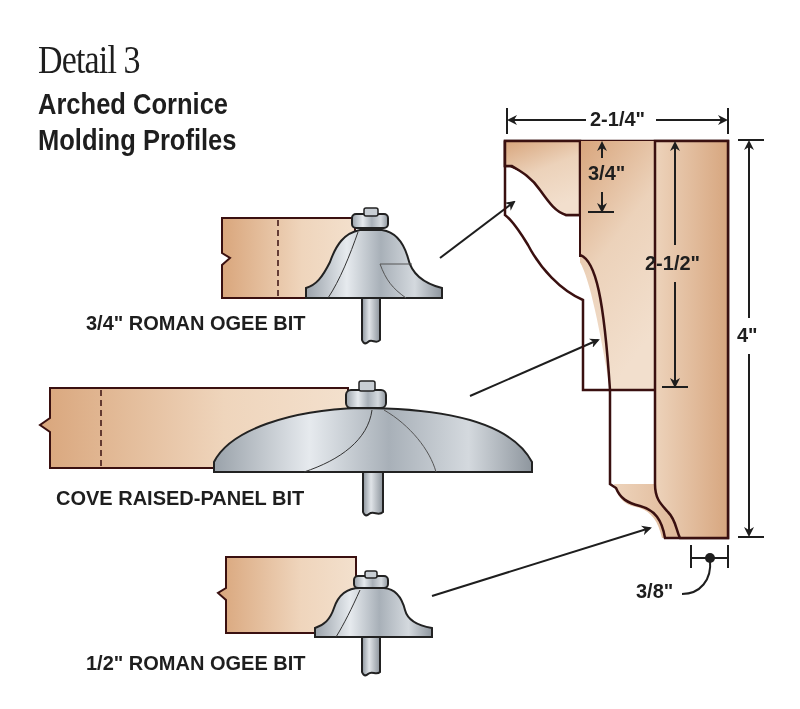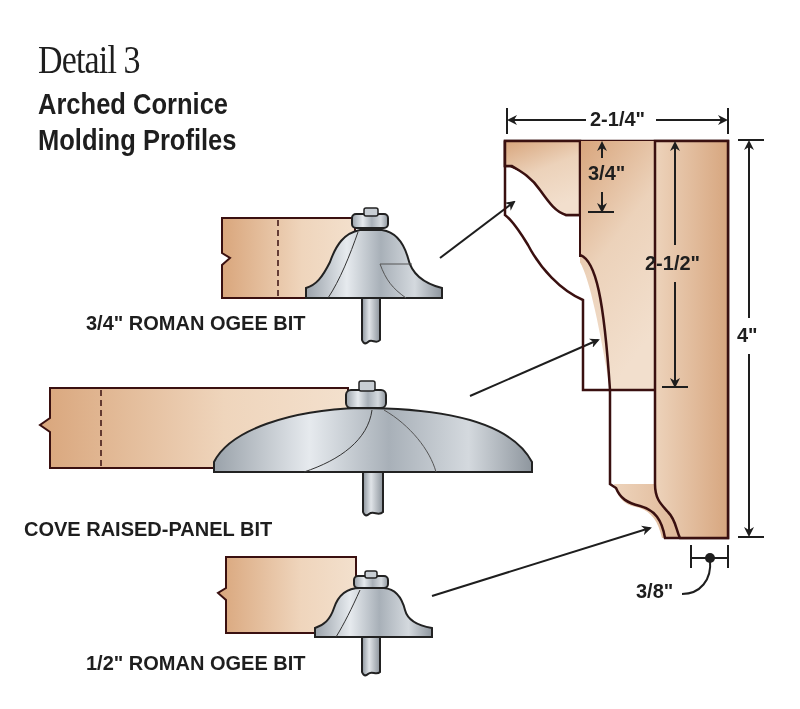--- a/index.html
+++ b/index.html
@@ -119,20 +119,20 @@
   <line x1="749" y1="354" x2="749" y2="535" stroke="#1e1e1e" stroke-width="2" marker-end="url(#ah)"></line>
 
   <line x1="691" y1="545" x2="691" y2="568" stroke="#1e1e1e" stroke-width="2"></line>
   <line x1="728" y1="545" x2="728" y2="568" stroke="#1e1e1e" stroke-width="2"></line>
   <line x1="691" y1="558" x2="728" y2="558" stroke="#1e1e1e" stroke-width="2"></line>
   <circle cx="710" cy="558" r="5" fill="#1e1e1e"></circle>
   <path d="M710,560 C712,580 700,594 682,594" fill="none" stroke="#1e1e1e" stroke-width="2"></path>
 </svg>
 
 <div class="blabel" style="left:86px; top:312px;">3/4" ROMAN OGEE BIT</div>
-<div class="blabel" style="left:24px; top:487px;margin-top:31px;">COVE RAISED-PANEL BIT</div>
+<div class="blabel" style="left:56px; top:487px;">COVE RAISED-PANEL BIT</div>
 <div class="blabel" style="left:86px; top:652px;">1/2" ROMAN OGEE BIT</div>
 
 <div class="dim" style="left:590px; top:108px;">2-1/4"</div>
 <div class="dim" style="left:588px; top:162px;">3/4"</div>
 <div class="dim" style="left:645px; top:252px;">2-1/2"</div>
 <div class="dim" style="left:737px; top:324px;">4"</div>
 <div class="dim" style="left:636px; top:580px;">3/8"</div>
 
 </body></html>

